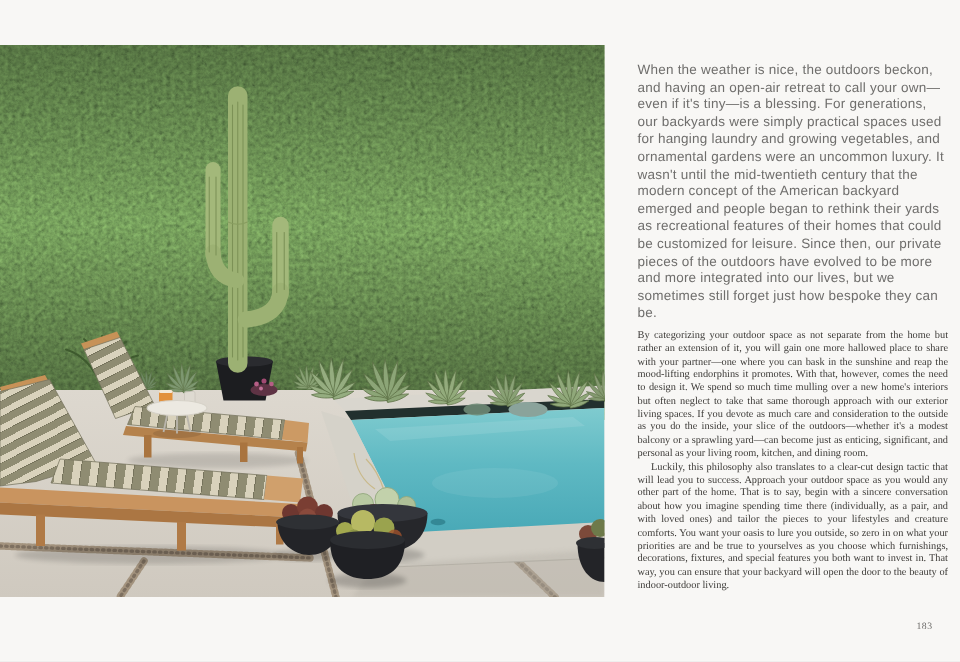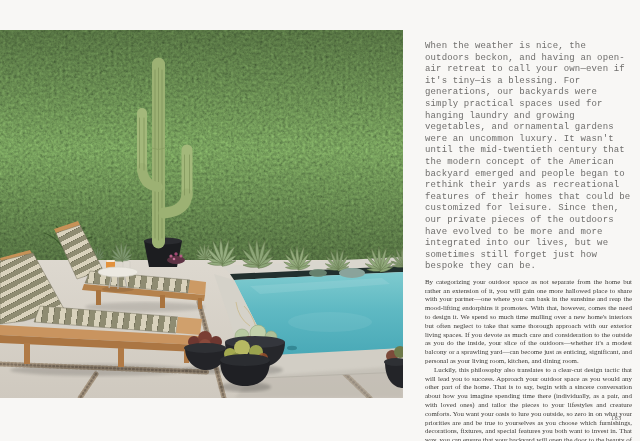--- a/index.html
+++ b/index.html
@@ -1,21 +1,21 @@
 <!DOCTYPE html>
 <html><head>
 <meta charset="utf-8">
 <style>
   html,body{margin:0;padding:0;background:#e8e8e8;}
   .page{position:relative;width:640px;height:441px;background:#f8f7f5;overflow:hidden;
         font-family:"Liberation Sans",sans-serif;}
   .photo{position:absolute;left:0;top:30px;width:403px;height:368px;margin:0;}
   .photo svg{display:block;}
   .text-col{position:absolute;left:425px;top:41px;width:207px;}
-  .intro{margin:0 0 5px 0;font-family:Liberation Mono, monospace;font-size:9px;
+  .intro{margin:0 0 5px 0;font-family:Liberation Sans, sans-serif;font-size:9px;
          line-height:11.6px;letter-spacing:0.15px;color:#6f6e6c;text-align:left;}
   .body-para{margin:0;font-family:"Liberation Serif",serif;font-size:6.9px;
              line-height:8.8px;color:#3b3936;text-align:justify;}
   .body-para.indent{text-indent:9px;}
   .folio{position:absolute;left:611px;top:414px;font-family:"Liberation Serif",serif;
          font-size:6.5px;color:#6b6a68;letter-spacing:0.3px;}
   .joint{stroke:#a3937e;stroke-width:5;fill:none;stroke-dasharray:1.6 2.2;stroke-linecap:round;}
   .joint2{stroke:#7e7060;stroke-width:2.2;fill:none;stroke-dasharray:1 2.8;stroke-linecap:round;}
   .ridge{stroke:#7c9156;stroke-width:0.7;fill:none;stroke-linecap:round;}
 </style>

